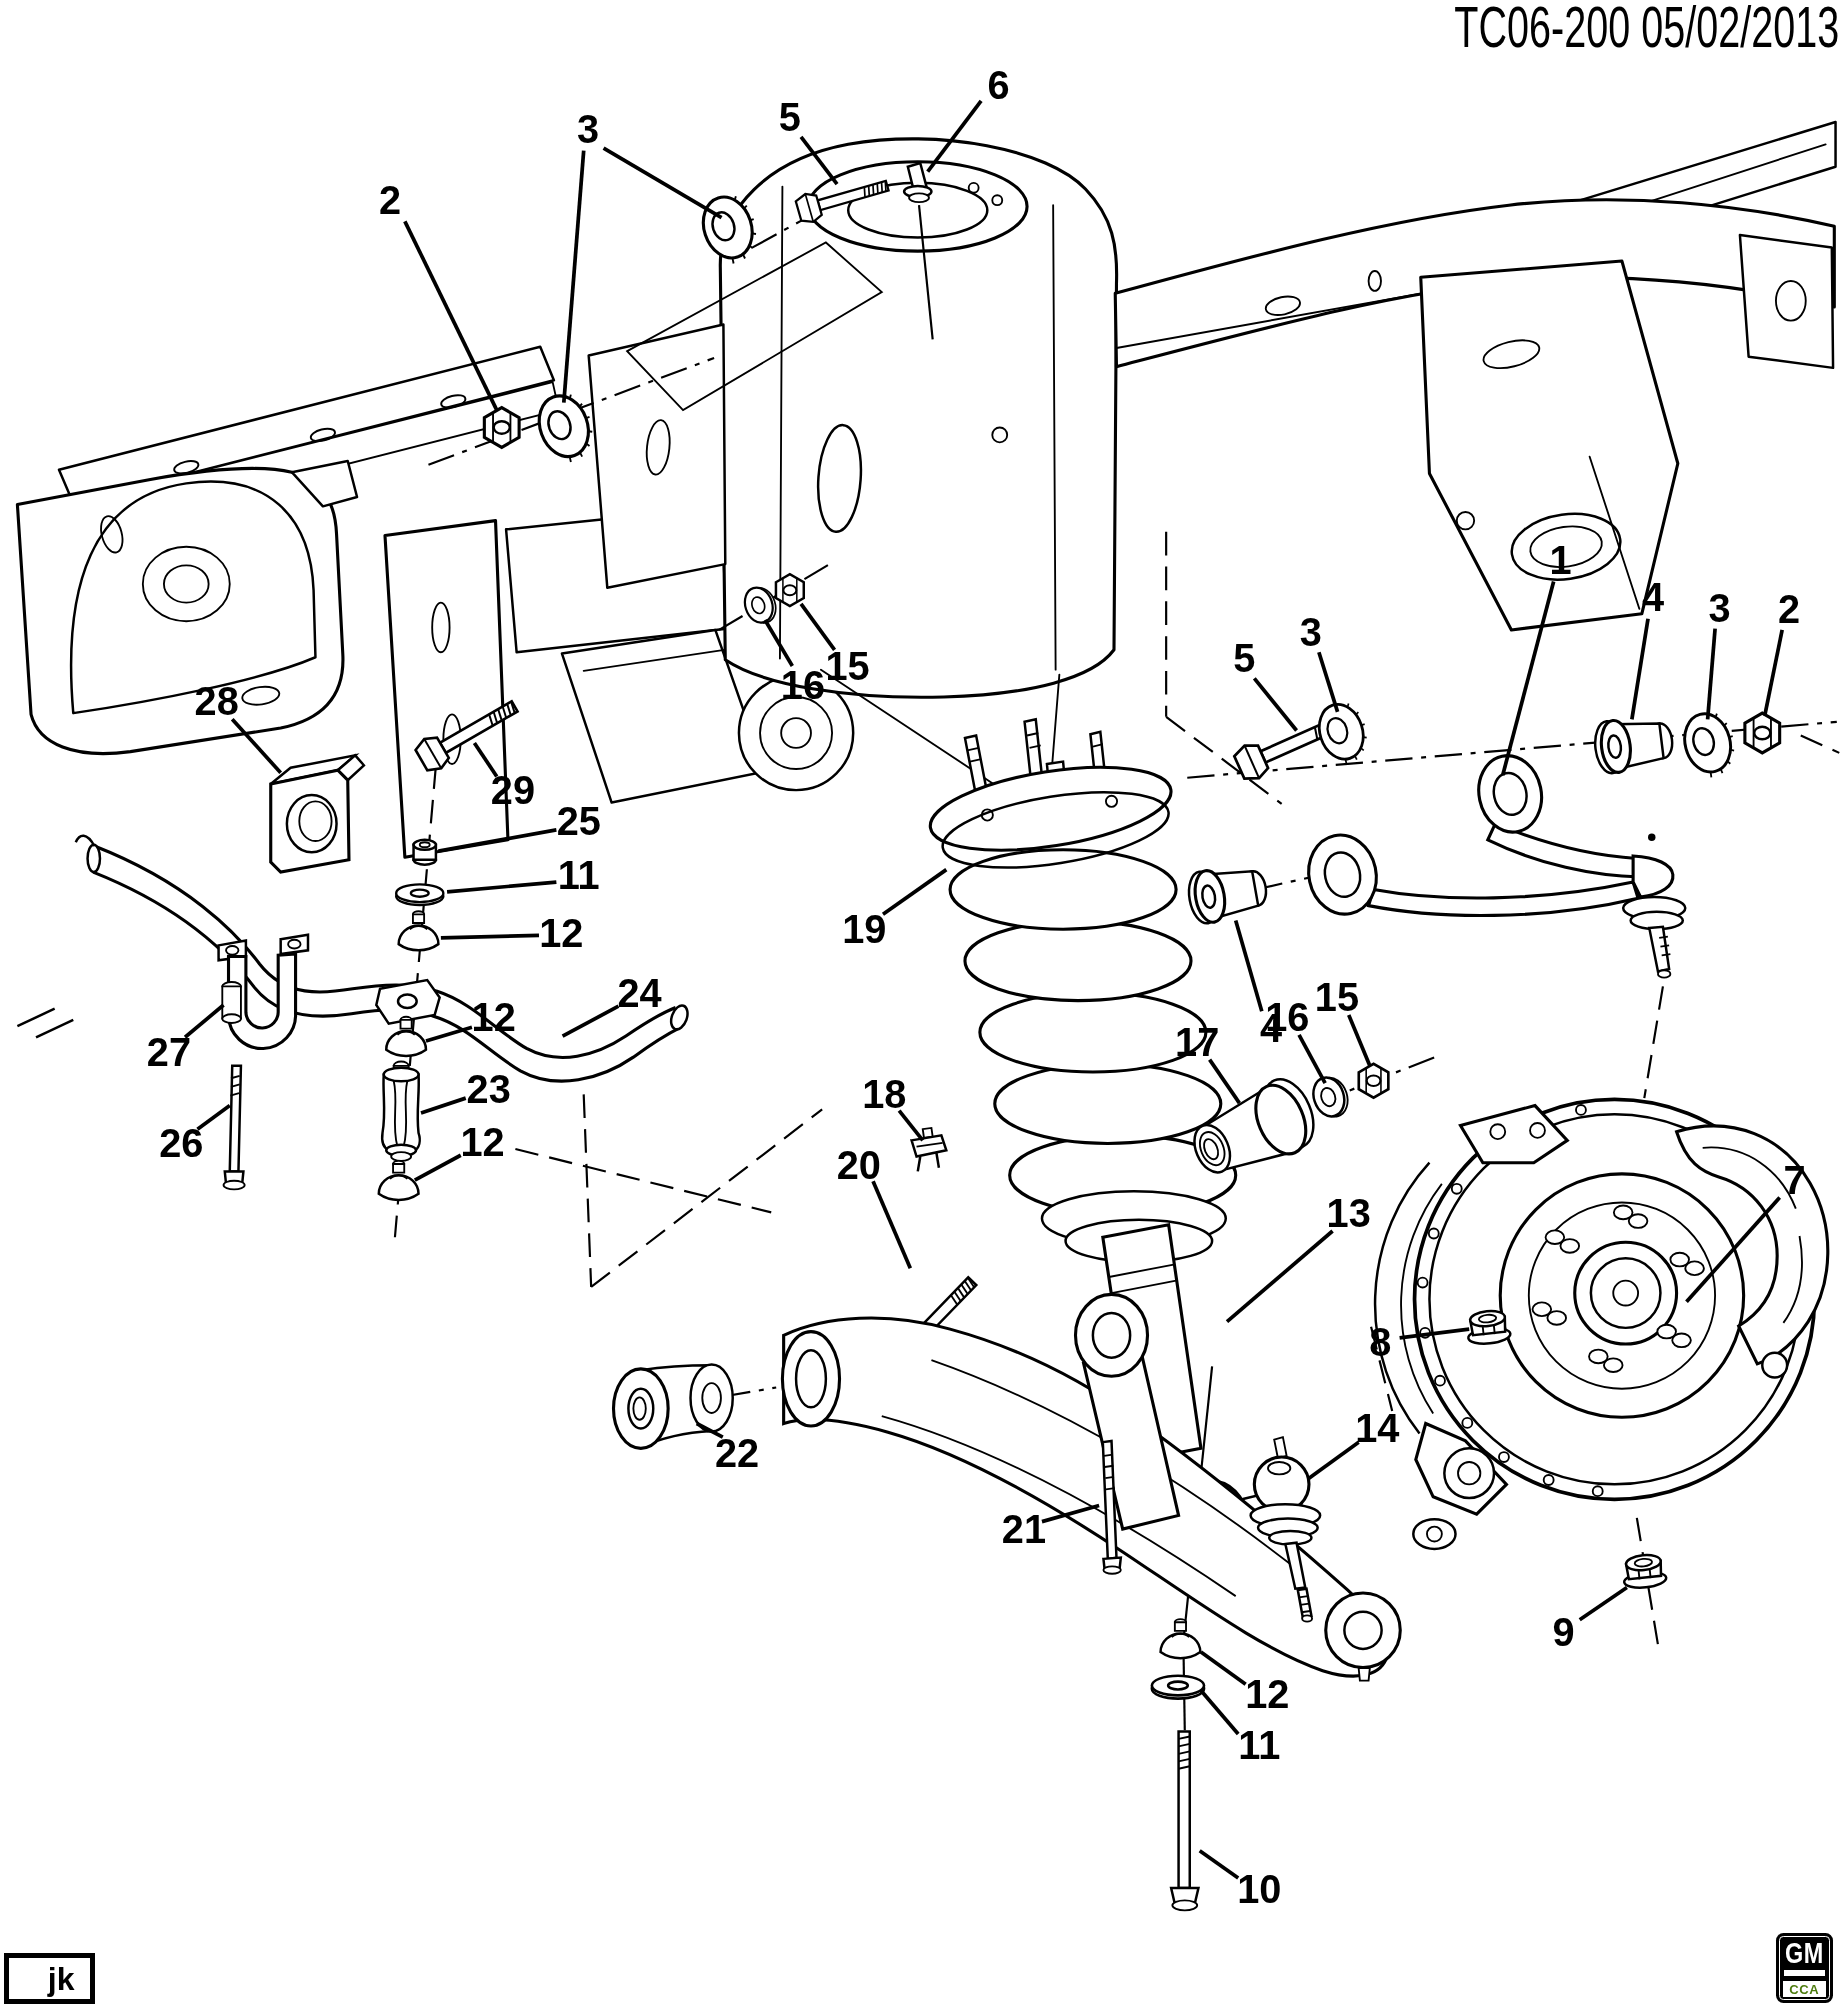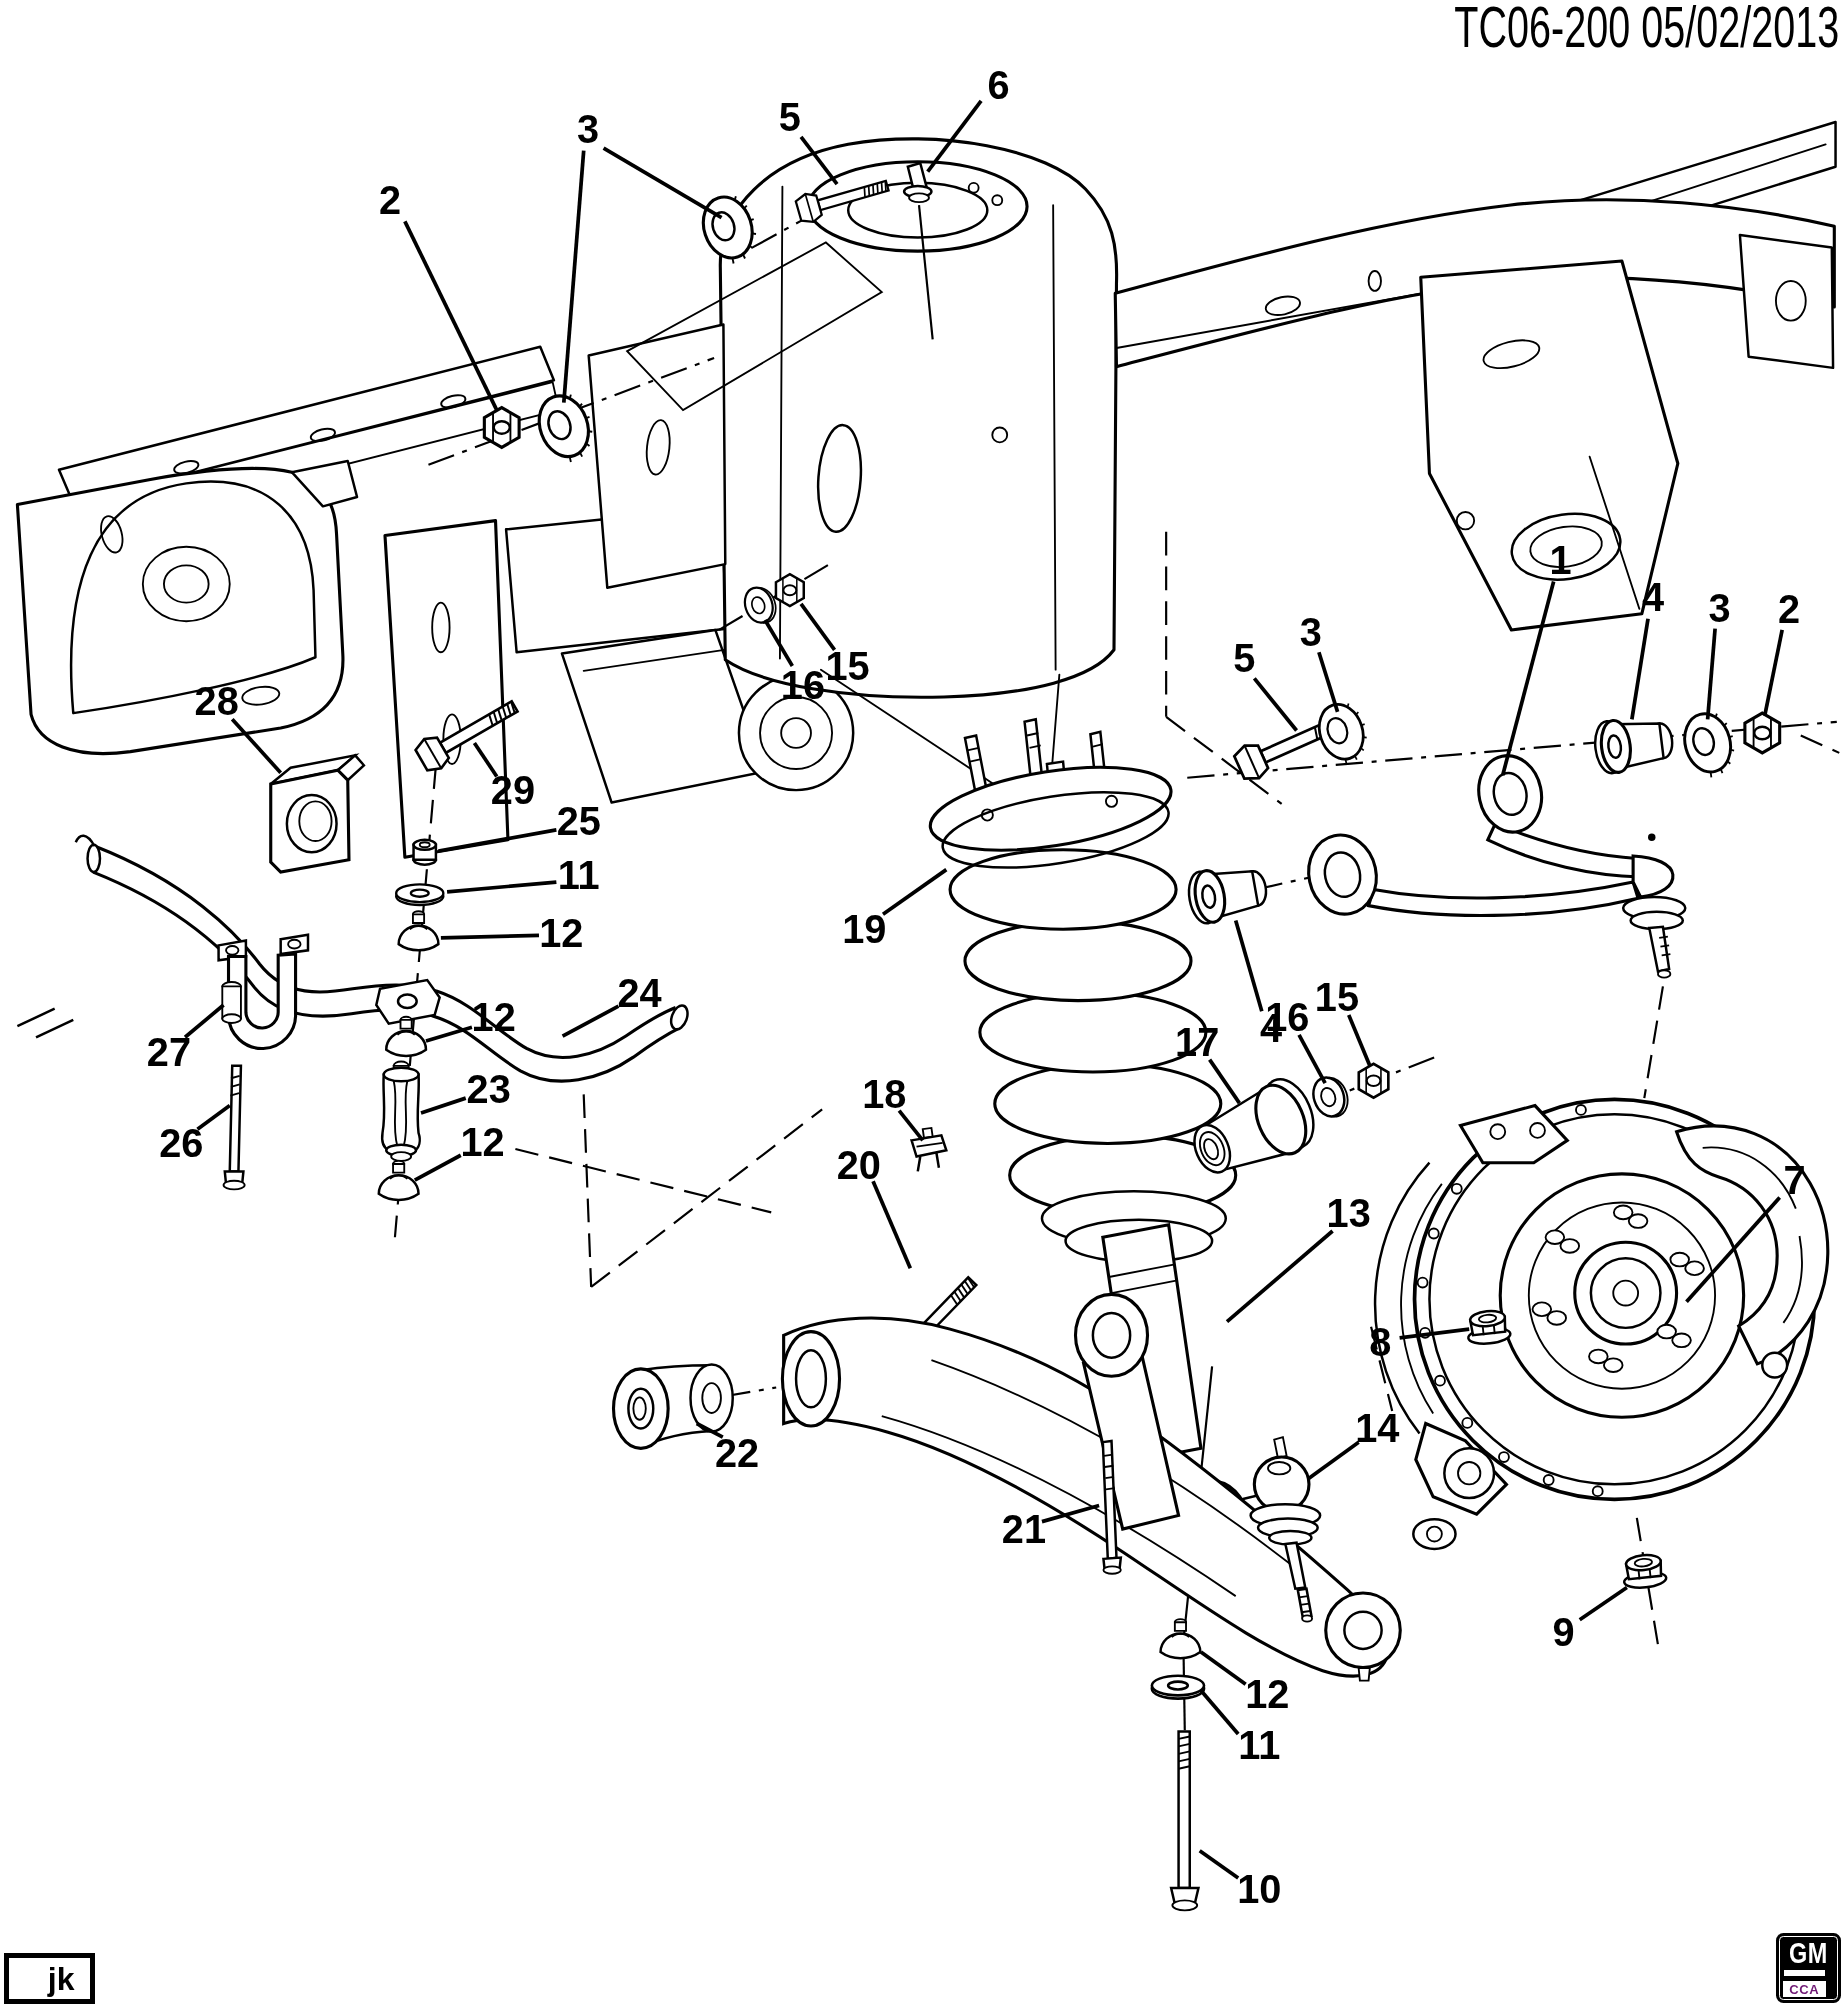--- a/index.html
+++ b/index.html
@@ -4,29 +4,29 @@
 <style>
   html,body{margin:0;padding:0;background:#888;}
   .page{position:relative;width:1843px;height:2005px;background:#ffffff;overflow:hidden;
         font-family:"Liberation Sans",sans-serif;}
   svg{position:absolute;left:0;top:0;}
   .callout-num{font:700 64px "Liberation Sans",sans-serif;fill:#000;}
   .title-text{font:400 92px "Liberation Sans",sans-serif;fill:#000;}
   .jk-box{position:absolute;left:3.7px;top:1953px;width:57px;height:41px;border:5px solid #000;
           display:flex;align-items:center;justify-content:center;background:#fff;padding-left:24px;}
   .jk-box span{font:700 32px "Liberation Sans",sans-serif;color:#000;line-height:1;}
-  .gm-logo{position:absolute;left:1776px;top:1933px;width:65px;height:70px;background:#000;
+  .gm-logo{position:absolute;left:1776px;top:1933px;width:57px;height:70px;background:#000;
            border-radius:7.5px;}
   .gm-inner{position:absolute;left:3.1px;top:3.1px;right:3.1px;bottom:3.1px;border:1.9px solid #fff;border-radius:4.3px;}
   .gm-text{position:absolute;left:0;top:3.7px;width:100%;text-align:center;
            font:700 28.6px "Liberation Sans",sans-serif;color:#fff;transform:scaleX(.82);letter-spacing:0.6px;}
   .gm-bar{position:absolute;left:8px;top:37px;width:41px;height:6.2px;background:#fff;}
   .gm-cca{position:absolute;left:6.8px;top:48px;width:43px;height:16px;background:#fff;
           display:flex;align-items:center;justify-content:center;}
-  .gm-cca span{font:700 13px "Liberation Sans",sans-serif;color:#701a75;letter-spacing:0.6px;}
+  .gm-cca span{font:700 13px "Liberation Sans",sans-serif;color:#4d7c0f;letter-spacing:0.6px;}
   
   .ln{stroke:#000;fill:none;}
   .fw{stroke:#000;fill:#fff;}
 </style>
 </head>
 <body>
 
 <div class="page">
 <svg width="1843" height="2005" viewBox="0 0 2968 3228">
 

